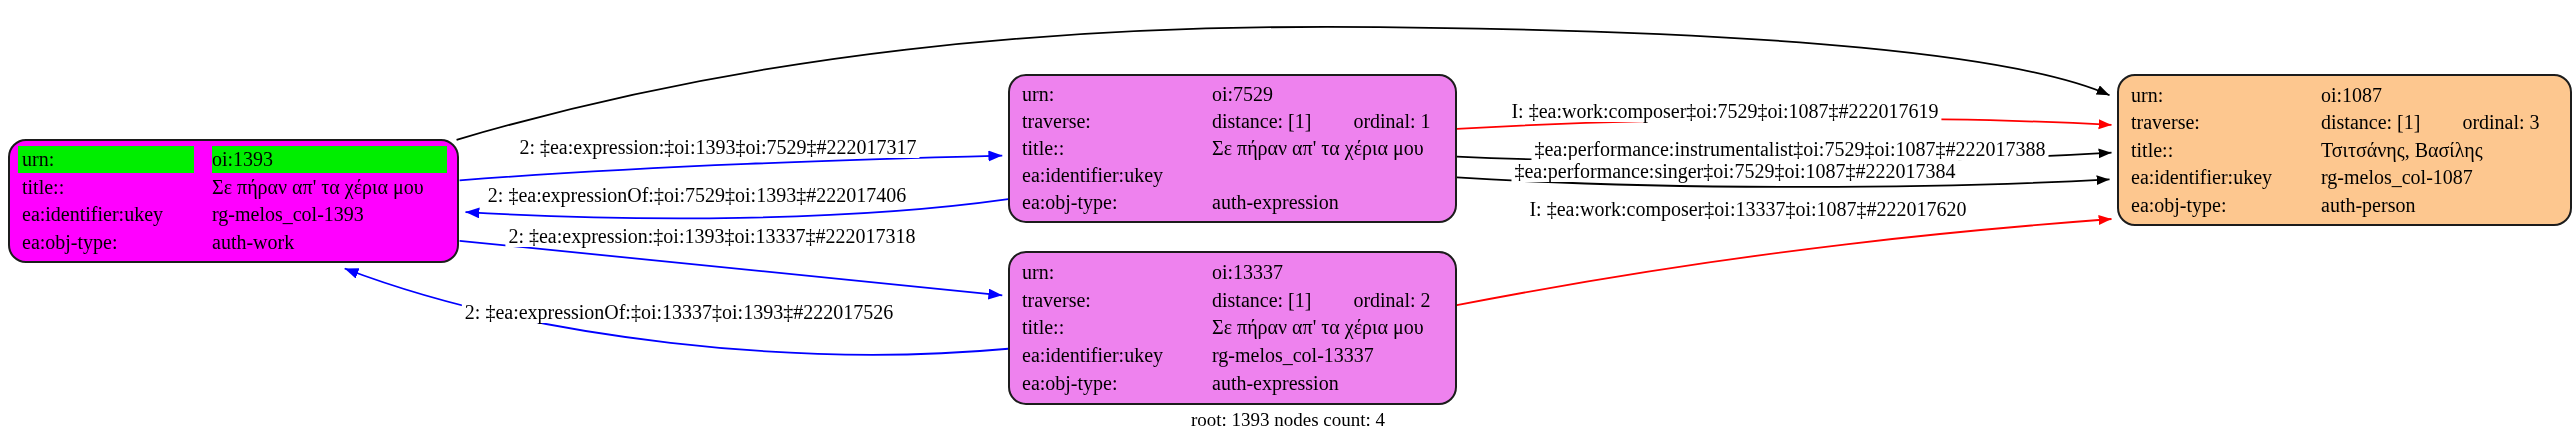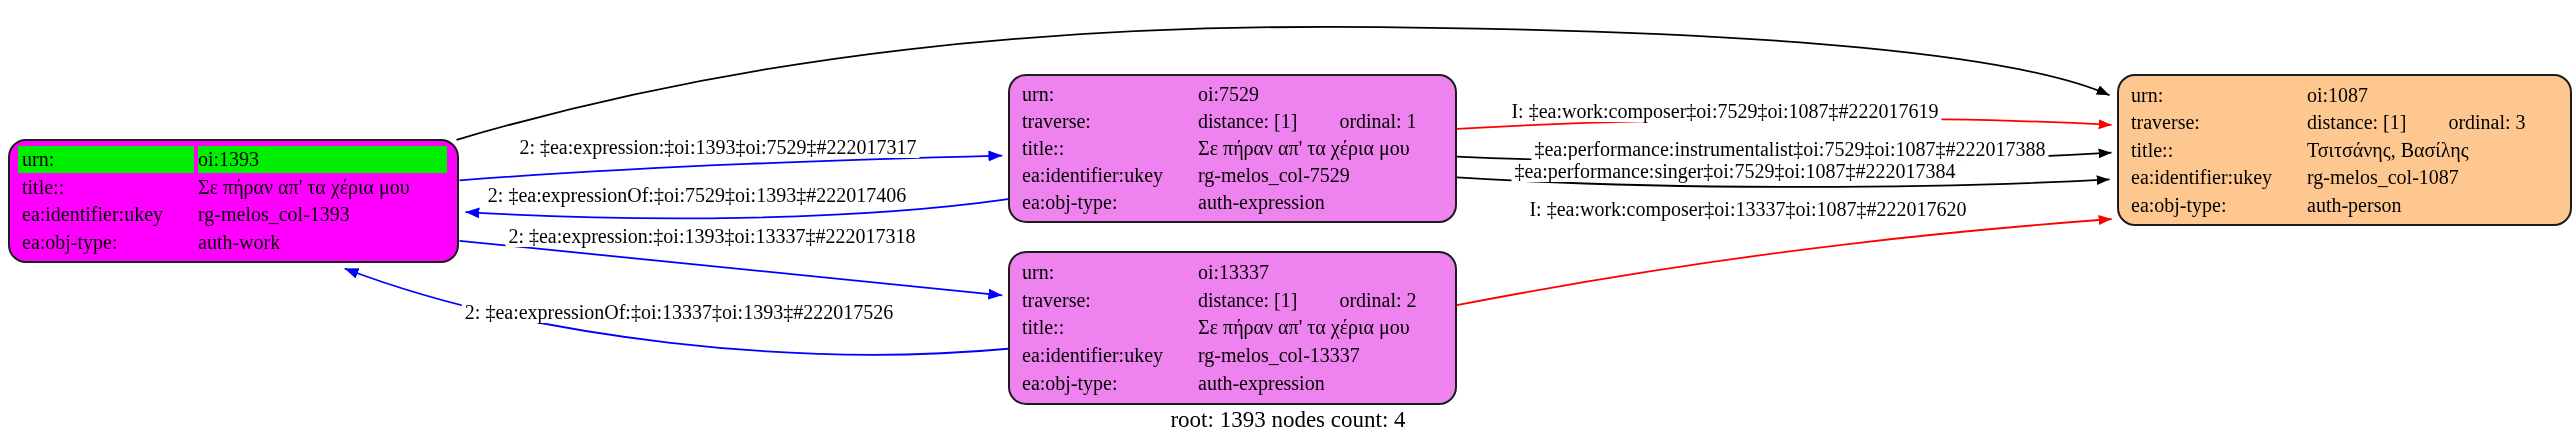--- a/index.html
+++ b/index.html
@@ -16,38 +16,38 @@
     position:absolute;
     box-sizing:border-box;
     border:2px solid #1c1c1c;
     border-radius:18px;
     padding:5px 10px 5px 12px;
     display:flex;flex-direction:column;justify-content:space-evenly;
   }
   .node.work{background:#FF00FF;}
   .node.expression{background:#EE82EE;}
   .node.person{background:#FDC78F;}
-  .row{display:flex;column-gap:4px;line-height:27px;white-space:nowrap;}
+  .row{display:flex;column-gap:18px;line-height:27px;white-space:nowrap;}
   .lbl{flex:none;width:172px;}
   .val{flex:1;display:flex;column-gap:42px;}
   .row.hl .lbl,.row.hl .val{background:#00EE00;}
   .row.hl .lbl{padding-left:4px;margin-left:-4px;}
   .edge-label{
     position:absolute;
     transform:translate(-50%,-50%);
     white-space:nowrap;
     background:#ffffff;
     padding:0 3px;
     line-height:22px;
   }
   .caption{
     position:absolute;
     transform:translate(-50%,-50%);
     white-space:nowrap;
-    font-size:23px;
+    font-size:19px;
   }
 </style>
 </head>
 <body>
 
 <div class="canvas">
 
   <svg class="edges" viewBox="0 0 2601 444">
     <defs>
       <marker id="mBlack" markerUnits="userSpaceOnUse" markerWidth="14" markerHeight="12" refX="13" refY="5" orient="auto">
@@ -102,21 +102,20 @@
         <span>distance: [1]</span>
         <span>ordinal: 1</span>
       </span>
     </div>
     <div class="row">
       <span class="lbl">title::</span>
       <span class="val">Σε πήραν απ' τα χέρια μου</span>
     </div>
     <div class="row">
       <span class="lbl">ea:identifier:ukey</span>
-      <span class="val">rg-melos_col-7529</span>
     </div>
     <div class="row">
       <span class="lbl">ea:obj-type:</span>
       <span class="val">auth-expression</span>
     </div>
   </div>
 
   <div class="node expression" style="left:1008px;top:251px;width:449px;height:154px;">
     <div class="row">
       <span class="lbl">urn:</span>

